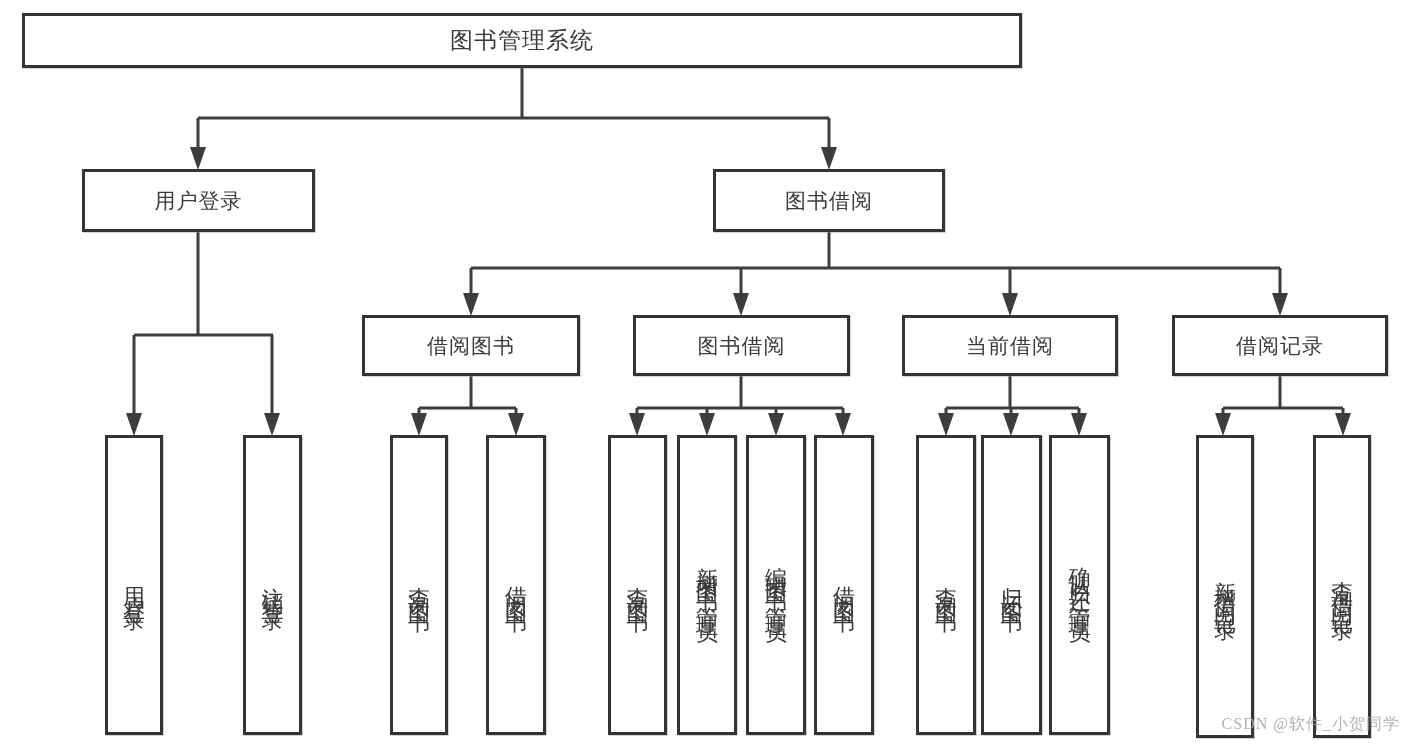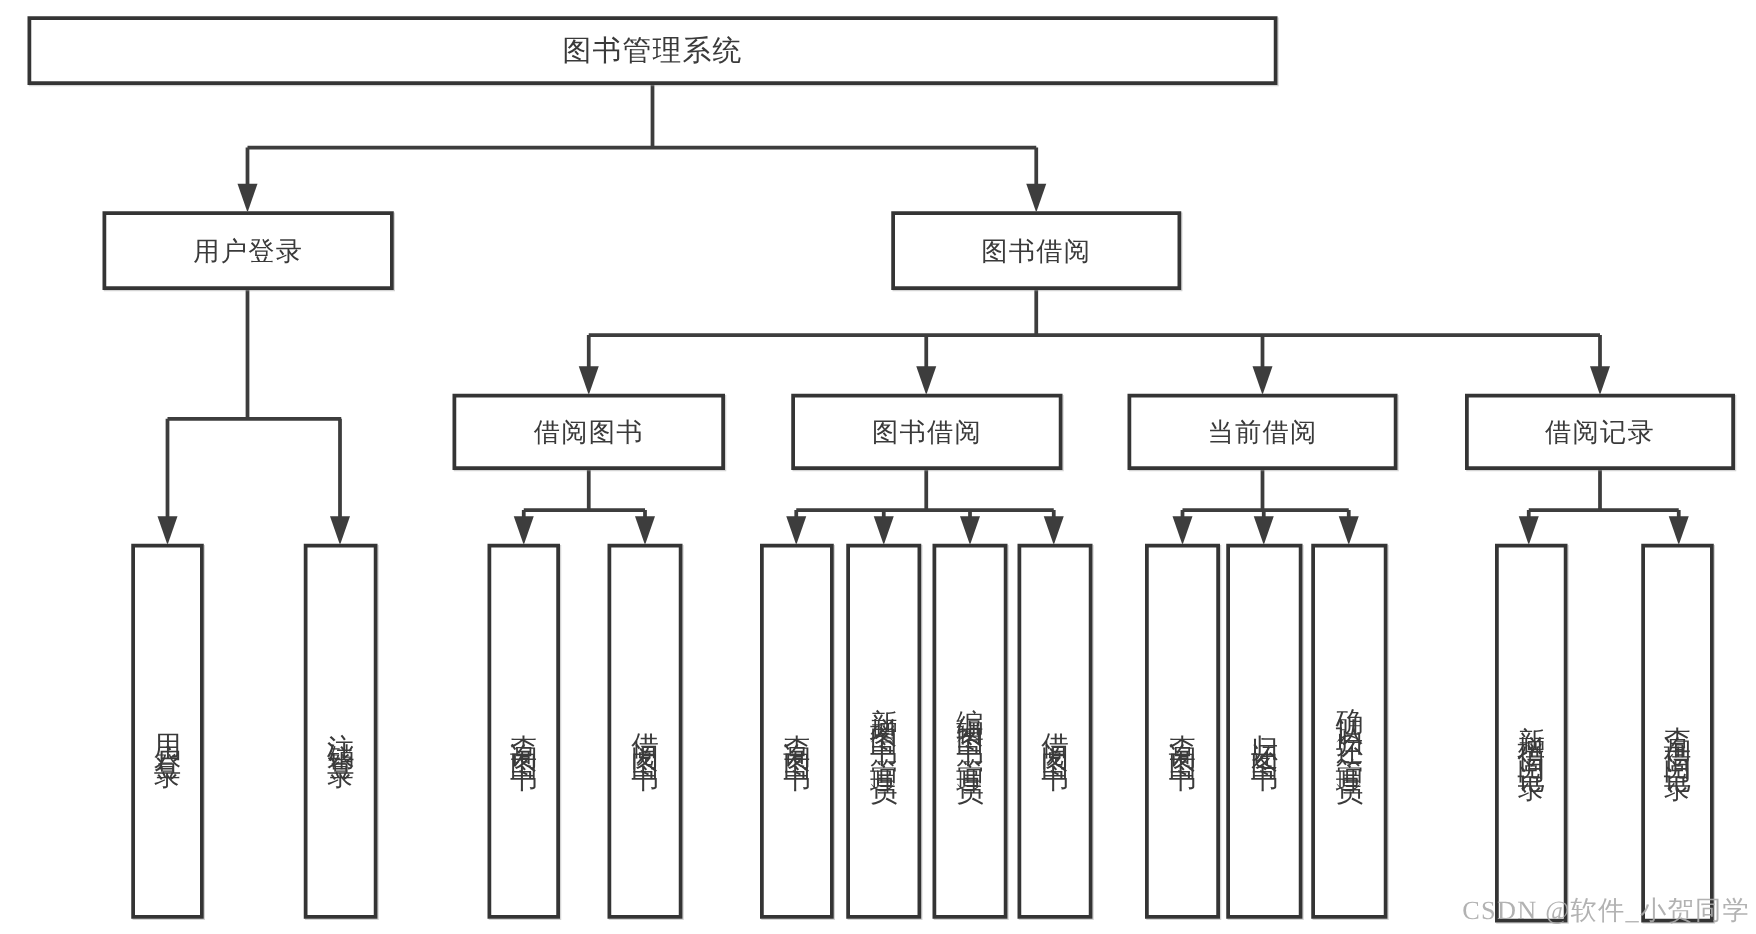--- a/index.html
+++ b/index.html
@@ -37,21 +37,21 @@
     font-size: 22px;
     line-height: 1;
     letter-spacing: 8px;
     color: #3a3a3a;
     white-space: nowrap;
   }
   #watermark {
     position:absolute;
     top: 714px;
     right: 5px;
-    font-size: 21px;
+    font-size: 16px;
     color: rgba(170,170,170,0.9);
     letter-spacing: 1px;
     z-index: 10;
     white-space: nowrap;
   }
 </style>
 </head>
 <body>
 
 <div id="stage">

